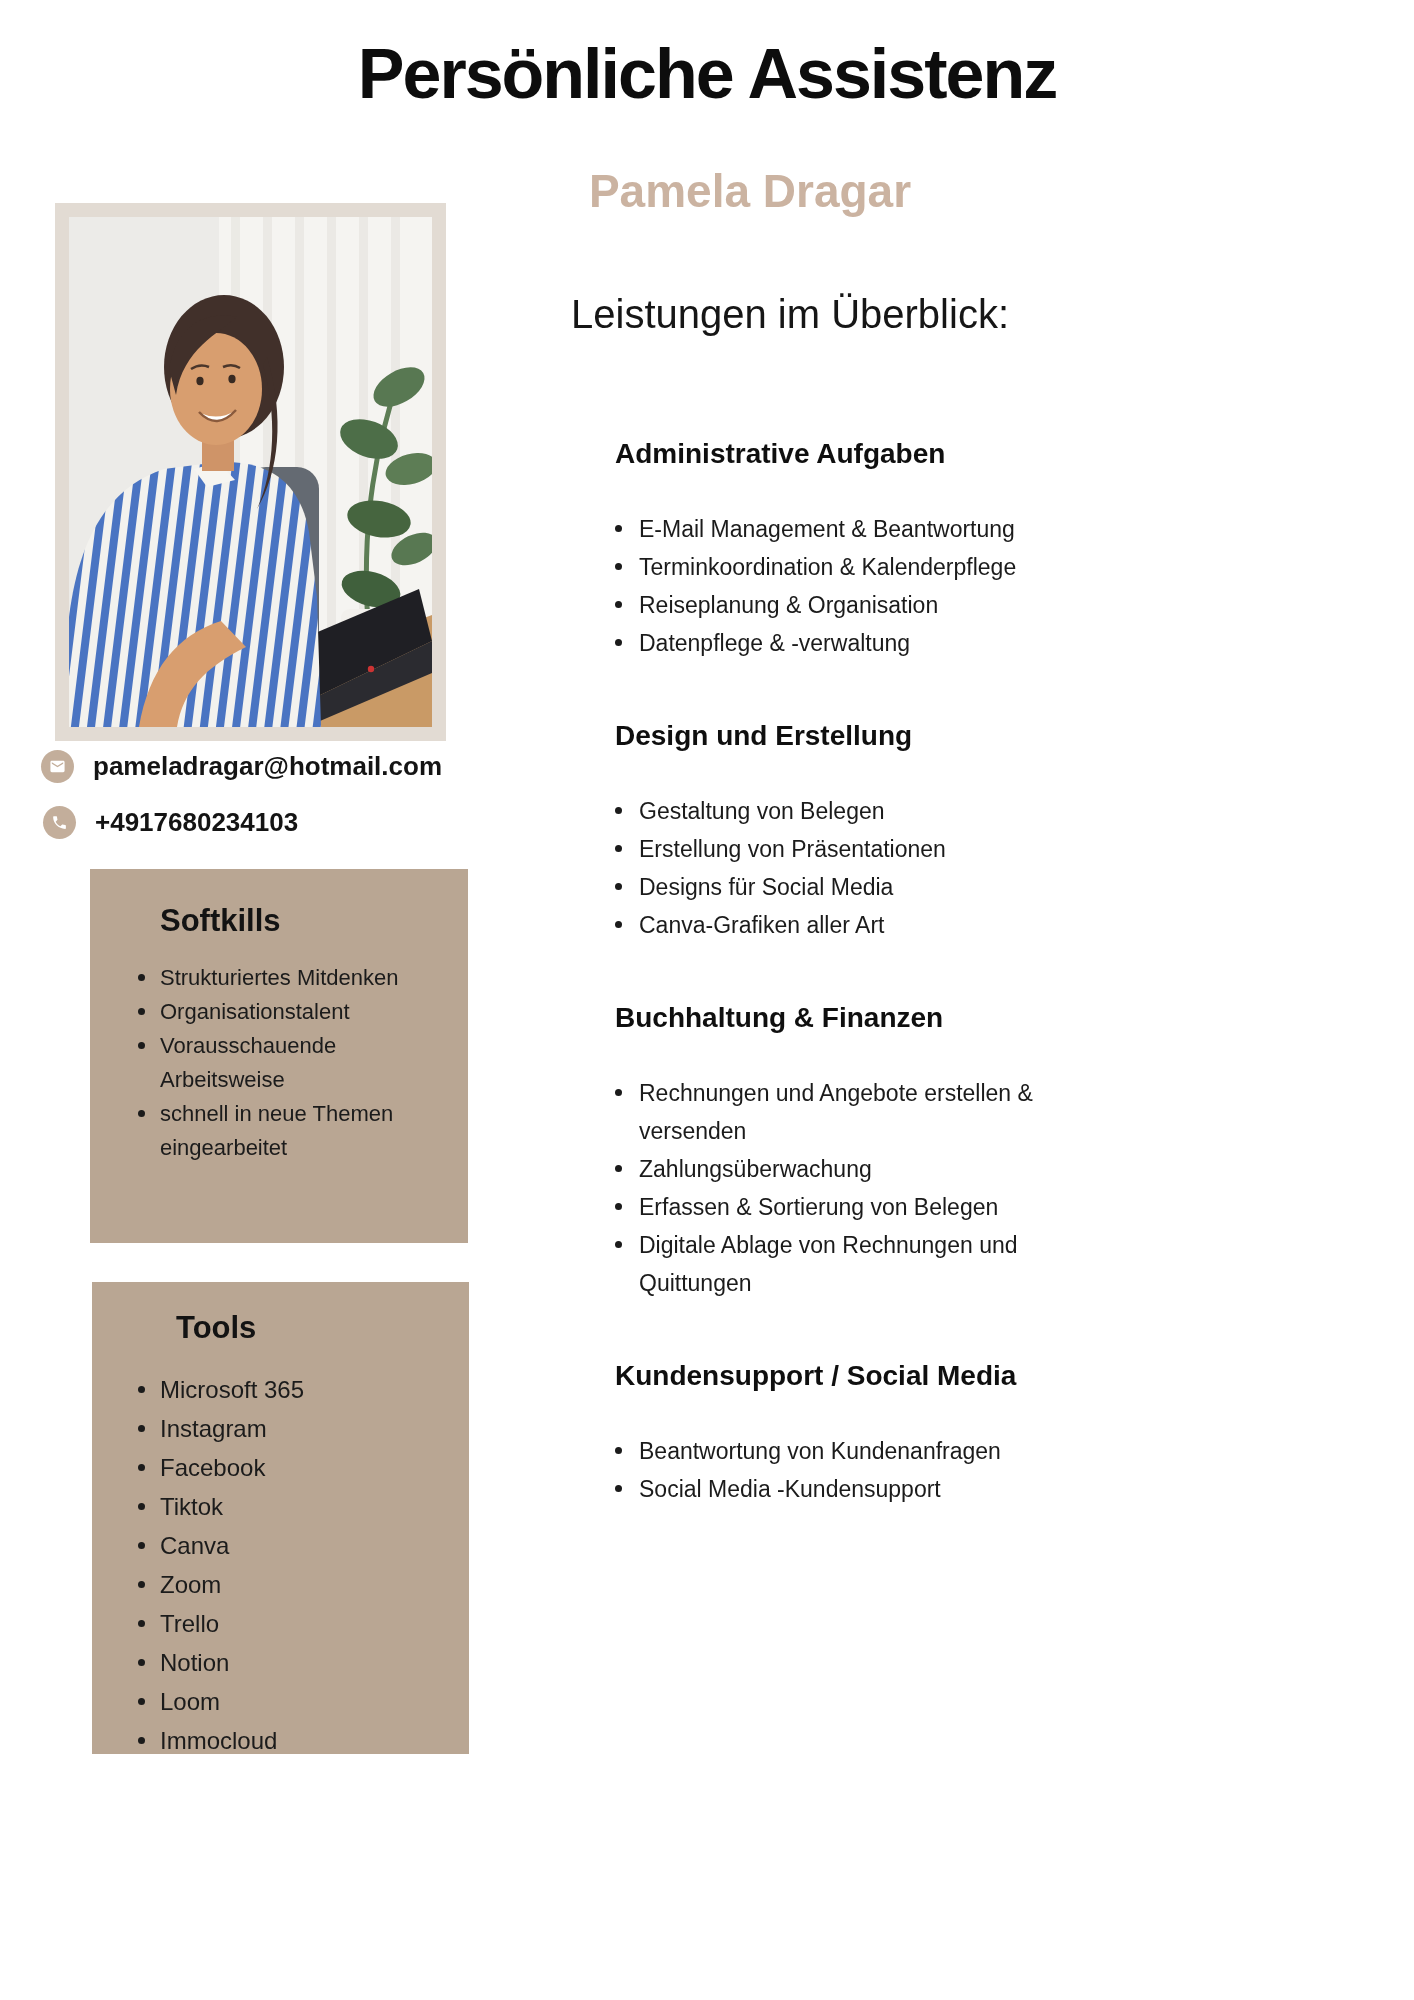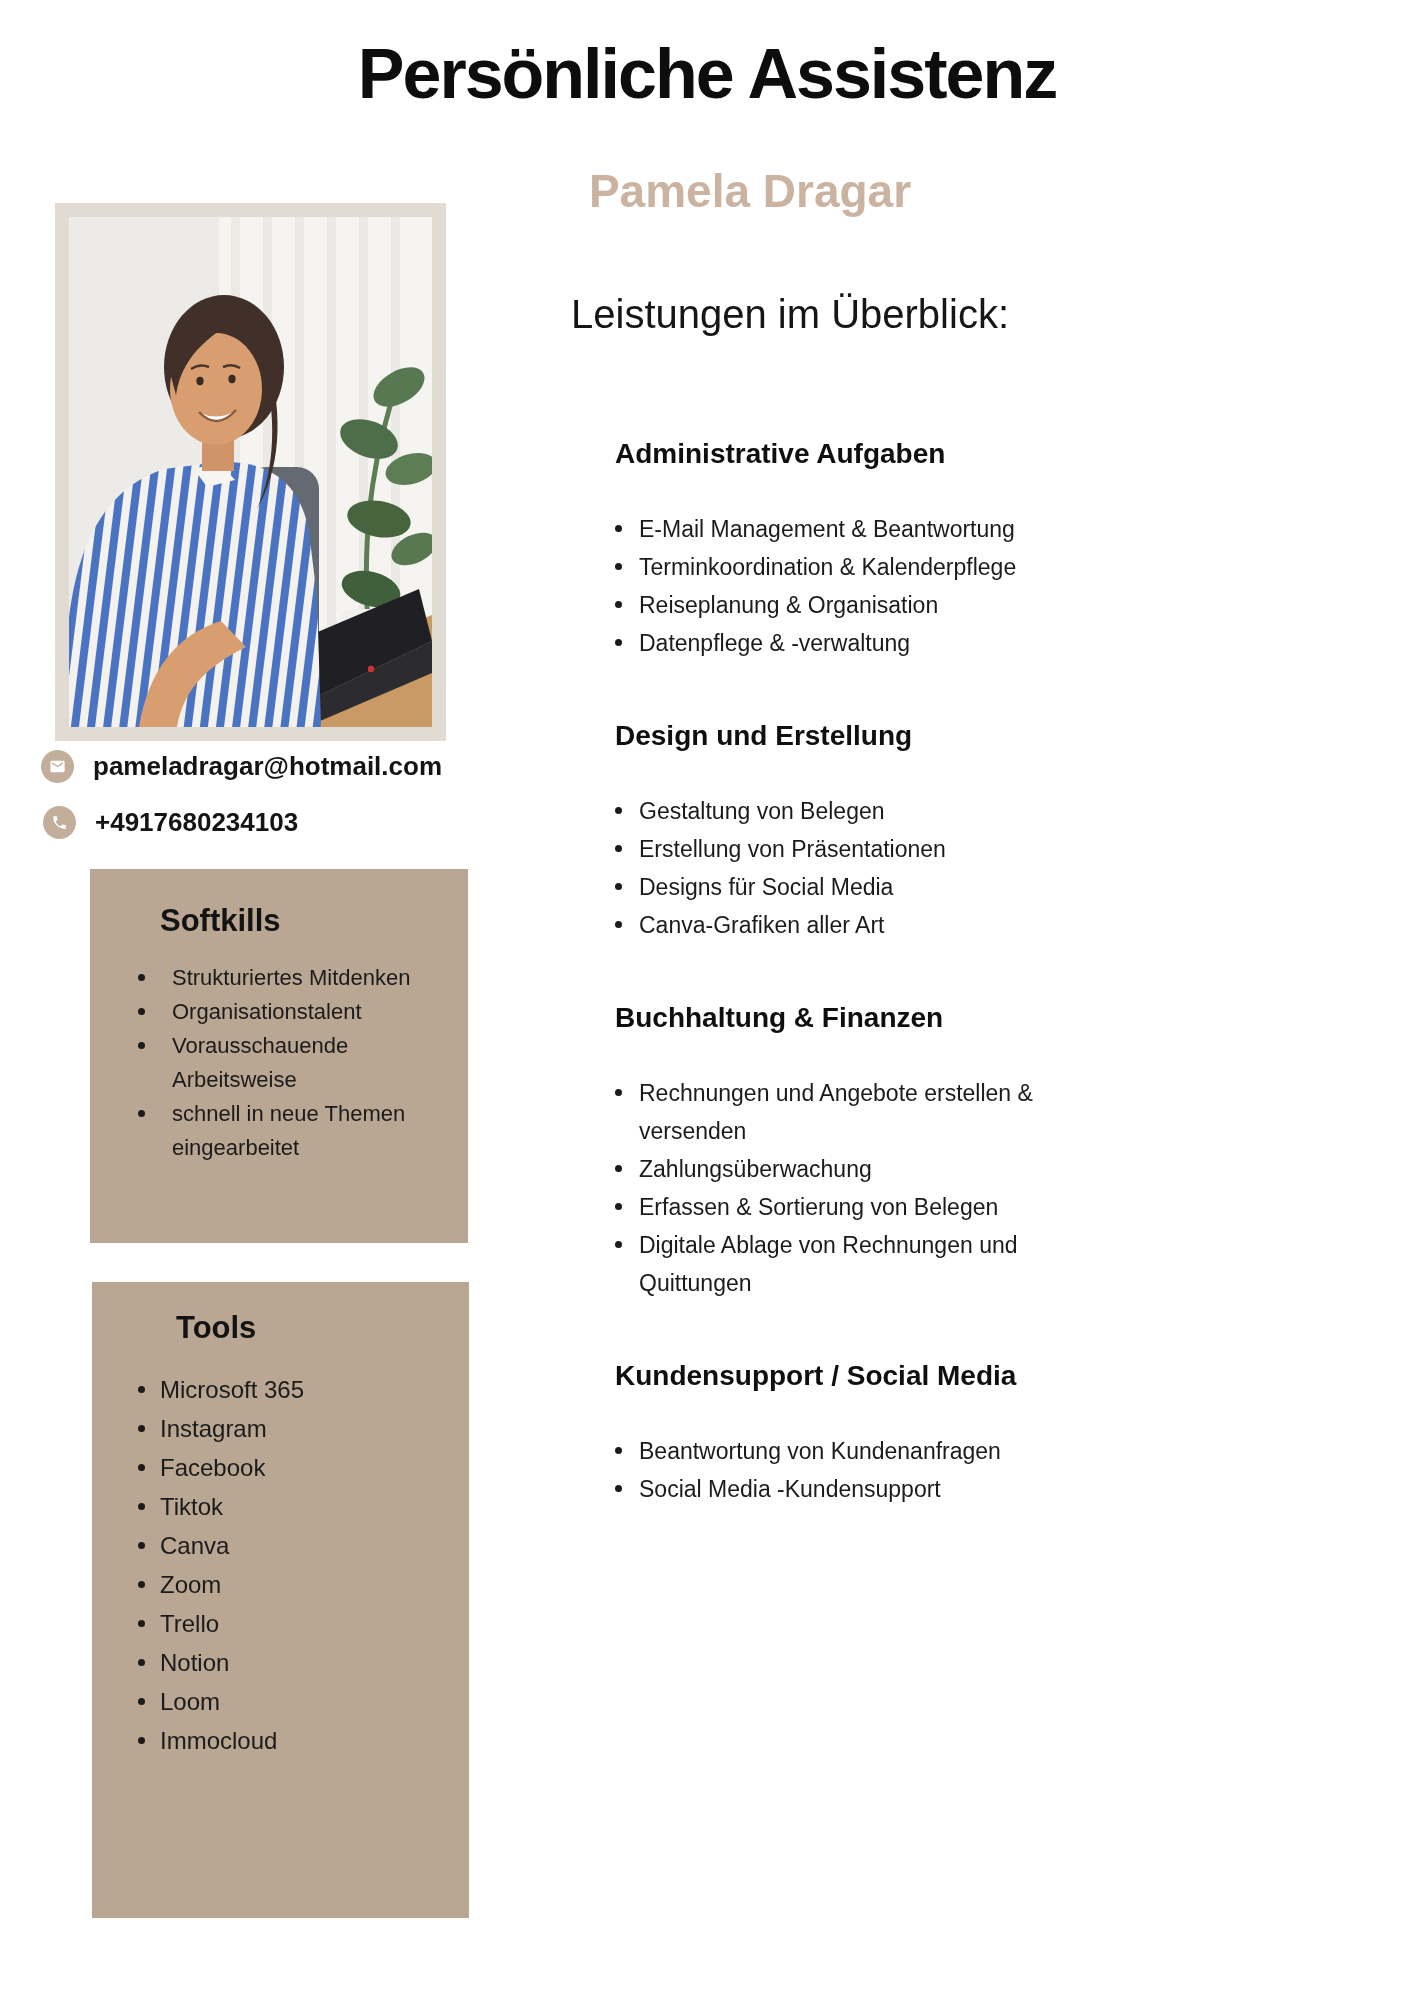--- a/index.html
+++ b/index.html
@@ -19,31 +19,31 @@
 
   .contact-row{position:absolute;display:flex;align-items:center;gap:19px;}
   .contact-row.email{left:41px;top:750px;}
   .contact-row.phone{left:43px;top:806px;}
   .contact-icon{width:33px;height:33px;border-radius:50%;background:var(--icon-tan,#c3ae9b);
                 display:flex;align-items:center;justify-content:center;flex:0 0 auto;}
   .contact-text{font-size:26px;font-weight:bold;color:#141414;white-space:nowrap;}
 
   .side-box{position:absolute;background:var(--accent-tan,#b9a693);box-sizing:border-box;}
   .side-box.softskills{left:90px;top:869px;width:378px;height:374px;}
-  .side-box.tools{left:92px;top:1282px;width:377px;height:636px;}
+  .side-box.tools{left:92px;top:1282px;width:377px;height:472px;}
   .side-box h3{margin:0;font-weight:bold;color:#131313;font-size:31px;}
   .softskills h3{margin:34px 12px 0 70px;}
   .tools h3{margin:28px 0 0 84px;}
   .side-list{list-style:none;margin:22px 0 0 0;padding:0 10px 0 48px;}
   .tools .side-list{margin-top:24px;padding-left:46px;}
   .side-list li{display:flex;gap:15px;font-size:22px;line-height:34px;color:#1b1b1b;}
   .tools .side-list li{font-size:24px;line-height:39px;}
   .side-list .dot{width:7px;height:7px;border-radius:50%;background:#1b1b1b;margin-top:13px;flex:0 0 auto;}
   .tools .side-list .dot{margin-top:16px;}
-  .softskills .side-list .txt{max-width:240px;margin-left:12px;}
+  .softskills .side-list .txt{max-width:240px;}
 
   .services{position:absolute;left:615px;top:438px;width:470px;}
   .svc-section{margin-bottom:58px;}
   .svc-section h2{margin:0 0 40px 0;font-size:28px;font-weight:bold;color:#0f0f0f;}
   .svc-list{list-style:none;margin:0;padding:0;}
   .svc-list li{display:flex;gap:17px;font-size:23px;line-height:38px;color:#1b1b1b;}
   .svc-list .dot{width:7px;height:7px;border-radius:50%;background:#1b1b1b;margin-top:15px;flex:0 0 auto;}
 </style>
 </head>
 <body>

